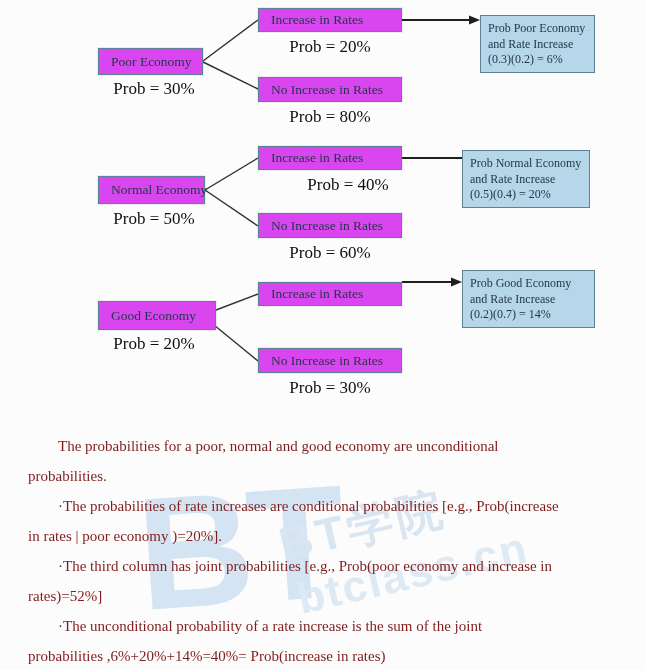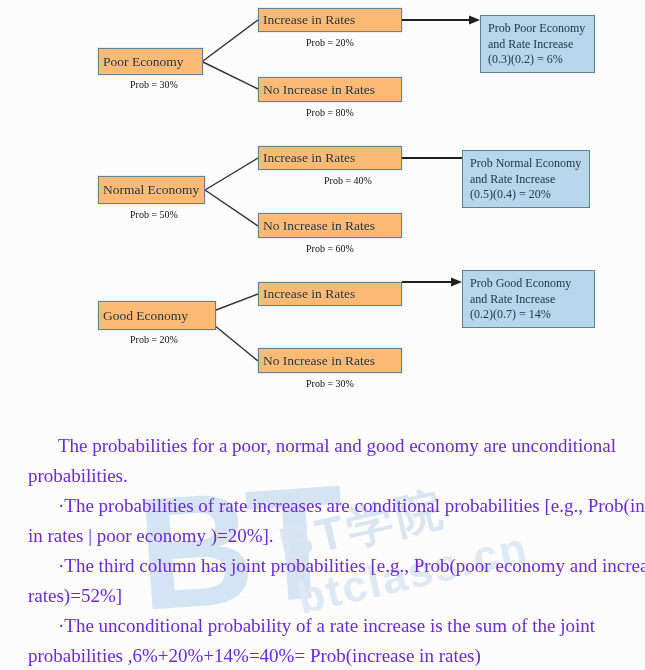--- a/index.html
+++ b/index.html
@@ -8,54 +8,54 @@
     width:645px;height:670px;
     background:#fcfcfc;
     overflow:hidden;
     font-family:"Liberation Serif","DejaVu Serif",serif;
   }
   
   .tree{position:absolute;left:0;top:0;width:645px;height:412px;}
   .connectors{position:absolute;left:0;top:0;width:645px;height:412px;}
   .ebox,.rbox{
     position:absolute;box-sizing:border-box;
-    background:#fdba74;border:1.3px solid #5e8196;
+    background:#d946ef;border:1.3px solid #5e8196;
     color:#23384a;font-size:13.5px;
     display:flex;align-items:center;
-    padding-left:4px;white-space:nowrap;
+    padding-left:12px;white-space:nowrap;
     box-shadow:0 0 0 0.5px rgba(94,129,150,0.25);
   }
   .jbox{
     position:absolute;box-sizing:border-box;
     background:#b5d7e9;border:1.3px solid #5e8196;
     color:#23384a;font-size:12px;line-height:15.6px;
     padding:5px 3px 3px 7px;white-space:nowrap;overflow:hidden;
   }
   .prob{
     position:absolute;text-align:center;
-    color:#101010;font-size:10px;white-space:nowrap;
+    color:#101010;font-size:17px;white-space:nowrap;
   }
   
   .wm{position:absolute;pointer-events:none;z-index:0;font-family:"Liberation Sans","DejaVu Sans",sans-serif;}
   .wm-logo{
     left:138px;top:468px;font-size:160px;font-weight:bold;
     color:#d4e4f2;transform:rotate(-4deg);letter-spacing:-6px;line-height:1;
   }
   .wm-text1{
     left:278px;top:496px;font-size:46px;font-weight:bold;
     color:#d9e6f1;transform:rotate(-13deg);letter-spacing:4px;
   }
   .wm-text2{
     left:295px;top:548px;font-size:44px;font-weight:bold;
     color:#dde9f3;transform:rotate(-13deg);letter-spacing:2px;
   }
   
   .notes{
     position:absolute;left:28px;top:431px;width:610px;z-index:1;
-    color:#6d28d9;font-size:19px;line-height:30px;
+    color:#7f1d1d;font-size:15px;line-height:30px;
   }
   .nline{white-space:nowrap;}
   .indent{padding-left:30px;}
 </style>
 </head>
 <body>
 
 <div class="canvas">
 
   <div class="wm wm-logo">BT</div>

